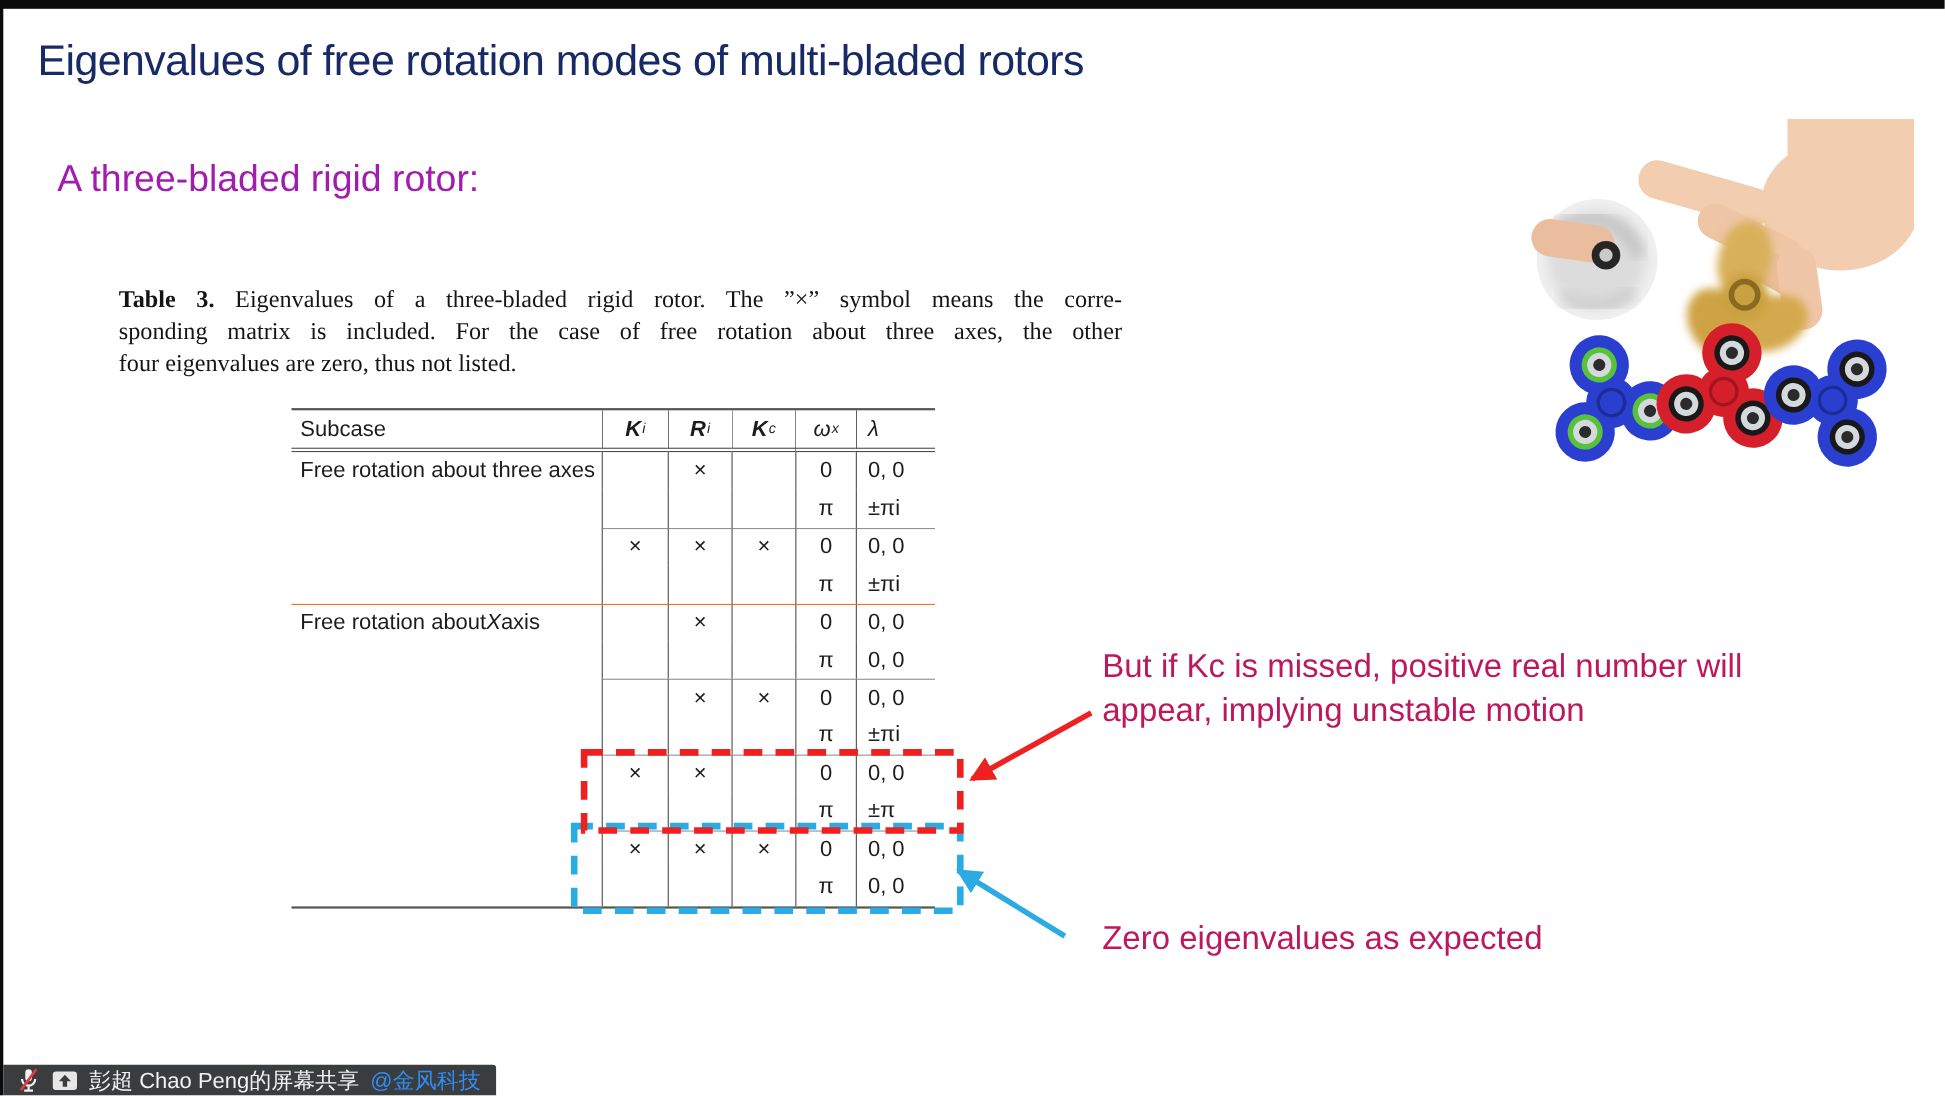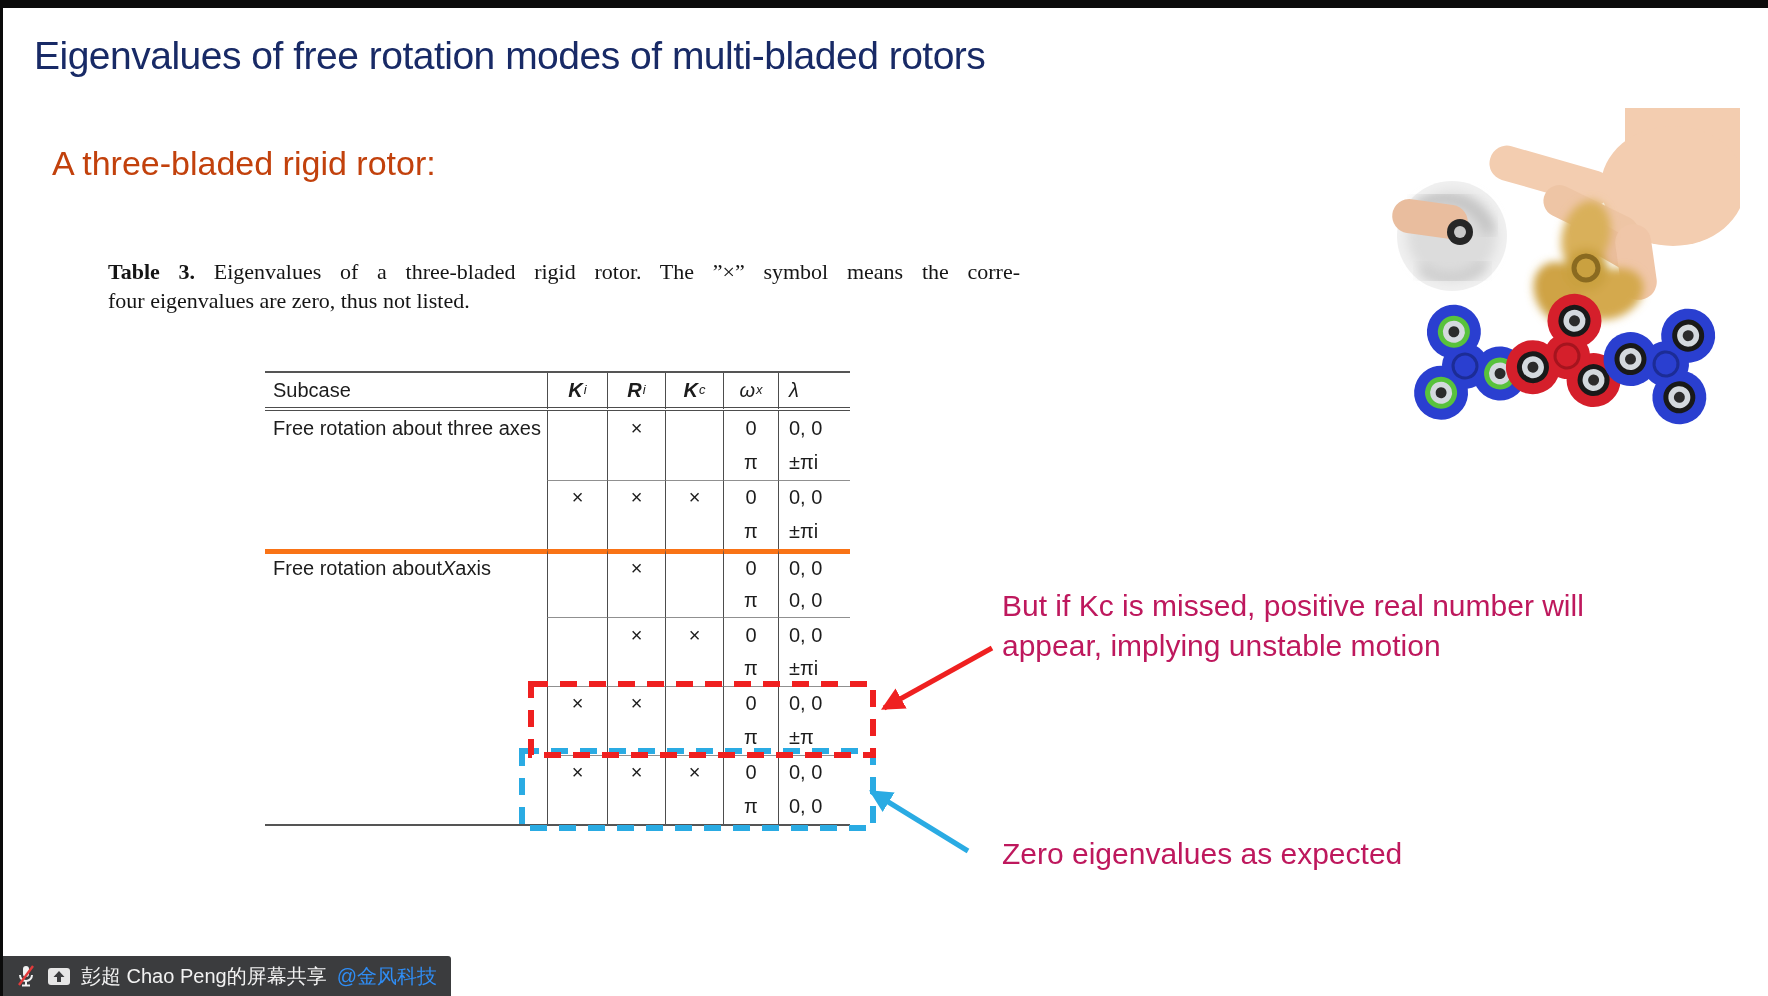--- a/index.html
+++ b/index.html
@@ -5,73 +5,74 @@
   * { box-sizing: border-box; margin: 0; padding: 0; }
   html,body { width:1768px; height:996px; }
   body { position:relative; background:#ffffff; overflow:hidden;
          font-family:"Liberation Sans","DejaVu Sans",sans-serif; }
 
   .top-edge   { position:absolute; left:0; top:0; width:1768px; height:8px; background:#0b0b0b; }
   .left-edge  { position:absolute; left:0; top:0; width:3px; height:996px; background:#0b0b0b; }
 
   .title { position:absolute; left:34px; top:34px; width:1660px;
            font-size:39px; letter-spacing:-0.5px; color:#182a66; }
-  .subtitle { position:absolute; left:52px; top:144px; font-size:34px; color:#c2410c; }
+  .subtitle { position:absolute; left:52px; top:144px; font-size:34px; color:#a21caf; }
 
   .caption { position:absolute; left:108px; top:257px; width:912px;
              font-family:Liberation Serif, serif; font-size:22px;
              line-height:29px; color:#151515; }
   .caption .jl { text-align:justify; text-align-last:justify; }
   .caption b { font-weight:bold; }
 
   
   .tbl { position:absolute; left:265px; top:371px;
          display:grid; grid-template-columns:282px 60px 58px 58px 55px 72px;
          grid-template-rows:38px repeat(12,34.4px);
          border-top:2px solid #555; border-bottom:2px solid #555;
          font-family:Liberation Sans, sans-serif; font-size:20px; color:#1c1c1c; }
   .c  { display:flex; align-items:center; }
   .s  { padding-left:8px; }
   .m, .o { justify-content:center; }
   .l  { padding-left:10px; }
   .bl { border-left:1px solid #4d4d4d; }
   .hd { border-bottom:4px double #4d4d4d; }
   .pt { border-top:1px solid #909090; }
-  .ft { border-top:5px solid #f97316; }
+  .ft { border-top:1px solid #f97316; }
   .bi { font-weight:bold; font-style:italic; }
   .it { font-style:italic; }
   .tbl sub { font-size:13px; font-style:italic; margin-left:1px; line-height:0; }
 
   
   .note { position:absolute; font-size:30px; line-height:40px; color:#be185d; }
   .note-unstable { left:1002px; top:586px; width:690px; }
   .note-zero     { left:1002px; top:834px; }
 
   .overlay { position:absolute; left:0; top:0; width:1768px; height:996px; pointer-events:none; }
 
   
-  .share-bar { position:absolute; left:3px; bottom:0; height:40px;
+  .share-bar { position:absolute; left:3px; bottom:0; height:28px;
                display:inline-flex; align-items:center; gap:10px; padding:0 14px 0 12px;
                background:#3b3c3e; border-top-right-radius:3px; }
   .share-bar .txt { font-size:20px; color:#f2f2f2; white-space:nowrap; }
   .share-bar .mention { font-size:20px; color:#2f8df5; white-space:nowrap; }
 
   .spinner-art { position:absolute; left:1390px; top:108px; width:350px; height:332px; }
 </style>
 </head>
 <body>
 
 <div class="top-edge"></div>
 <div class="left-edge"></div>
 
 <div class="title">Eigenvalues of free rotation modes of multi-bladed rotors</div>
 <div class="subtitle">A three-bladed rigid rotor:</div>
 
 <div class="caption">
   <div class="jl"><b>Table 3.</b><span> Eigenvalues of a three-bladed rigid rotor. The ”×” symbol means the corre-</span></div>
+  <div class="jl">sponding matrix is included. For the case of free rotation about three axes, the other</div>
   <div>four eigenvalues are zero, thus not listed.</div>
 </div>
 
 <div class="tbl">
 
   <div class="c s hd">Subcase</div>
   <div class="c m bl hd">
       <span class="bi">K</span>
       <sub>i</sub>
     </div>

